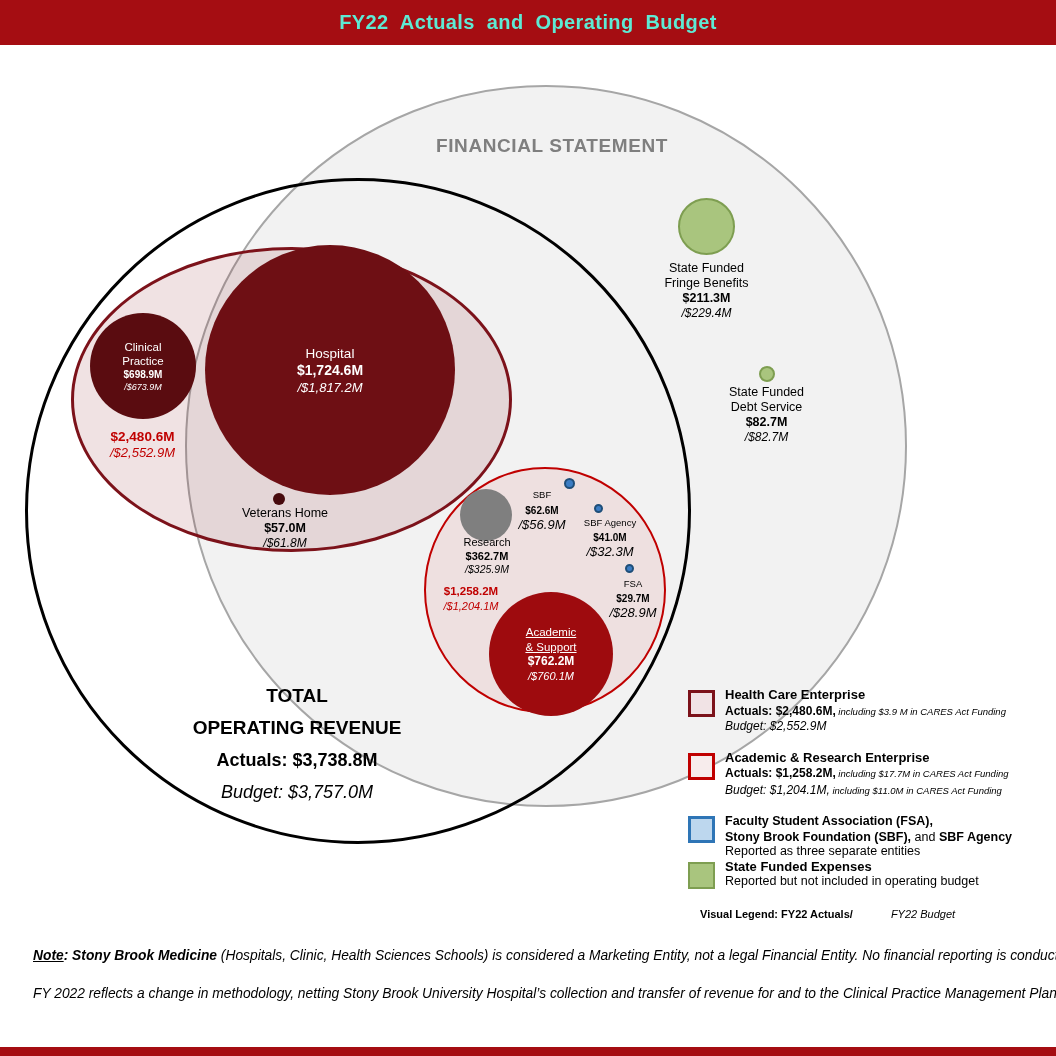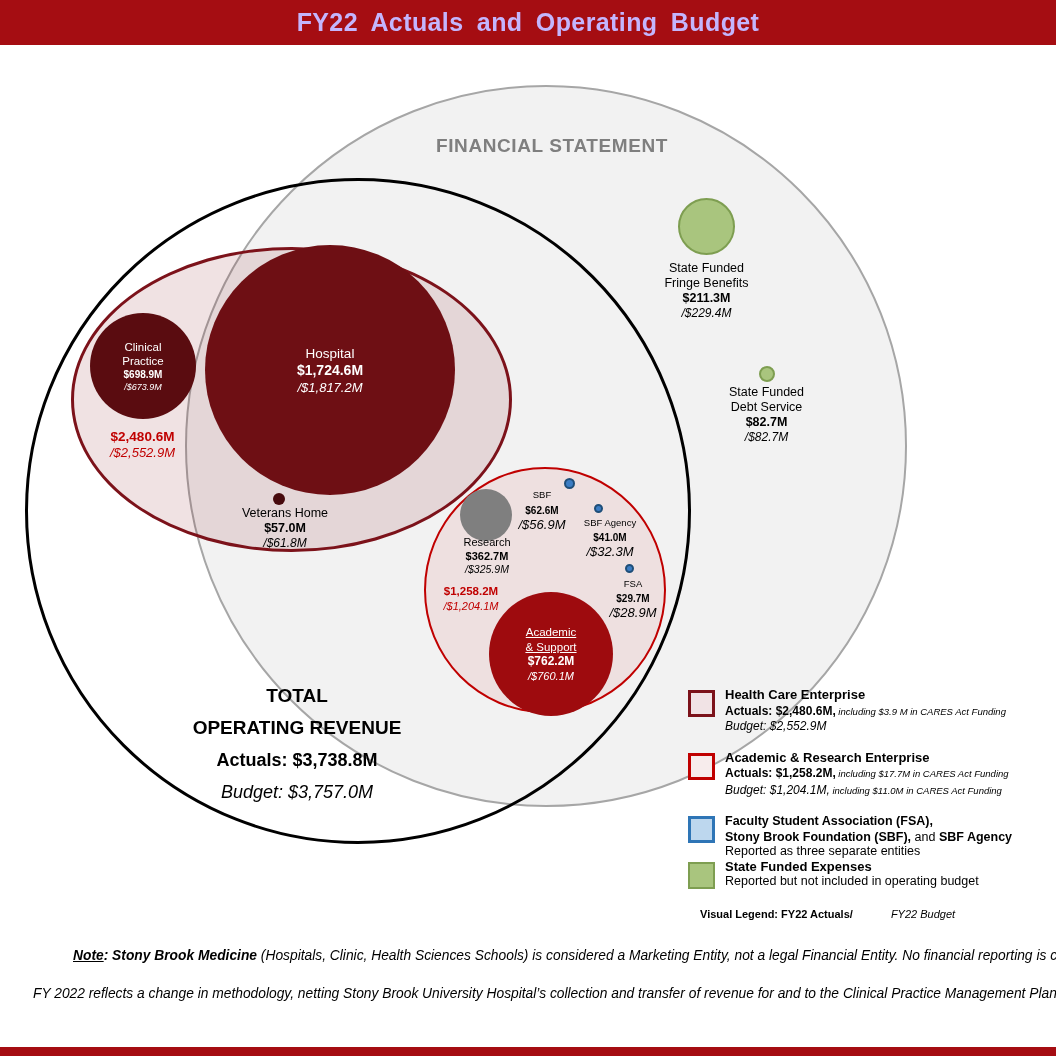--- a/index.html
+++ b/index.html
@@ -1,21 +1,21 @@
 <!DOCTYPE html>
 <html><head>
 <meta charset="utf-8">
 <style>
   * { margin:0; padding:0; box-sizing:border-box; }
   html,body { width:1056px; height:1056px; background:#fff; font-family:"Liberation Sans",sans-serif; color:#000; }
   .canvas { position:relative; width:1056px; height:1056px; overflow:hidden; background:#fff; }
 
   .topbar { position:absolute; left:0; top:0; width:1056px; height:45px; background:#A50D12;
             display:flex; align-items:center; justify-content:center; z-index:10; }
-  .topbar span { color:#c4b5fd; font-weight:bold; font-size:25px; letter-spacing:.4px; word-spacing:6px; }
+  .topbar span { color:#5eead4; font-weight:bold; font-size:20px; letter-spacing:.4px; word-spacing:6px; }
   .bottombar { position:absolute; left:0; bottom:0; width:1056px; height:9px; background:#A50D12; z-index:10; }
 
   .circle { position:absolute; border-radius:50%; }
   .fs-circle  { left:185px; top:85px;  width:722px; height:722px; background:#F2F2F2; border:2px solid #A6A6A6; z-index:1; }
   .hce-ellipse{ left:71px;  top:247px; width:441px; height:305px; background:rgba(140,30,40,0.13); border:3px solid #7C121A; z-index:2; }
   .are-ellipse{ left:424px; top:467px; width:242px; height:246px; background:rgba(192,0,0,0.07); border:2px solid #C00000; z-index:2; }
   .tor-circle { left:25px;  top:178px; width:666px; height:666px; background:transparent; border:3px solid #000; z-index:3; }
 
   .fs-label { position:absolute; left:352px; top:135px; width:400px; text-align:center;
               font-size:19px; font-weight:bold; color:#7F7F7F; letter-spacing:.6px; z-index:6; }
@@ -70,21 +70,21 @@
   .lg-ital  { font-style:italic; font-size:12px; }
   .lg-line  { line-height:14.5px; }
   .lg-plain { font-size:12.5px; line-height:14.5px; }
   .lg-bold2 { font-weight:bold; font-size:12.5px; line-height:14.5px; }
   .vleg { position:absolute; left:700px; top:908px; font-size:11px; z-index:7; }
   .vleg .vb { font-weight:bold; }
   .vleg .vi { font-style:italic;padding-left:35px; }
 
   .note { position:absolute; left:33px; width:1015px; font-style:italic; font-size:13.8px;
           white-space:nowrap; z-index:7; }
-  .note .u { text-decoration:underline;margin-left:40px; }
+  .note .u { text-decoration:underline; }
 </style>
 </head>
 <body>
 
 <div class="canvas">
 
   <header class="topbar">
     <span>FY22 Actuals and Operating Budget</span>
   </header>
 

